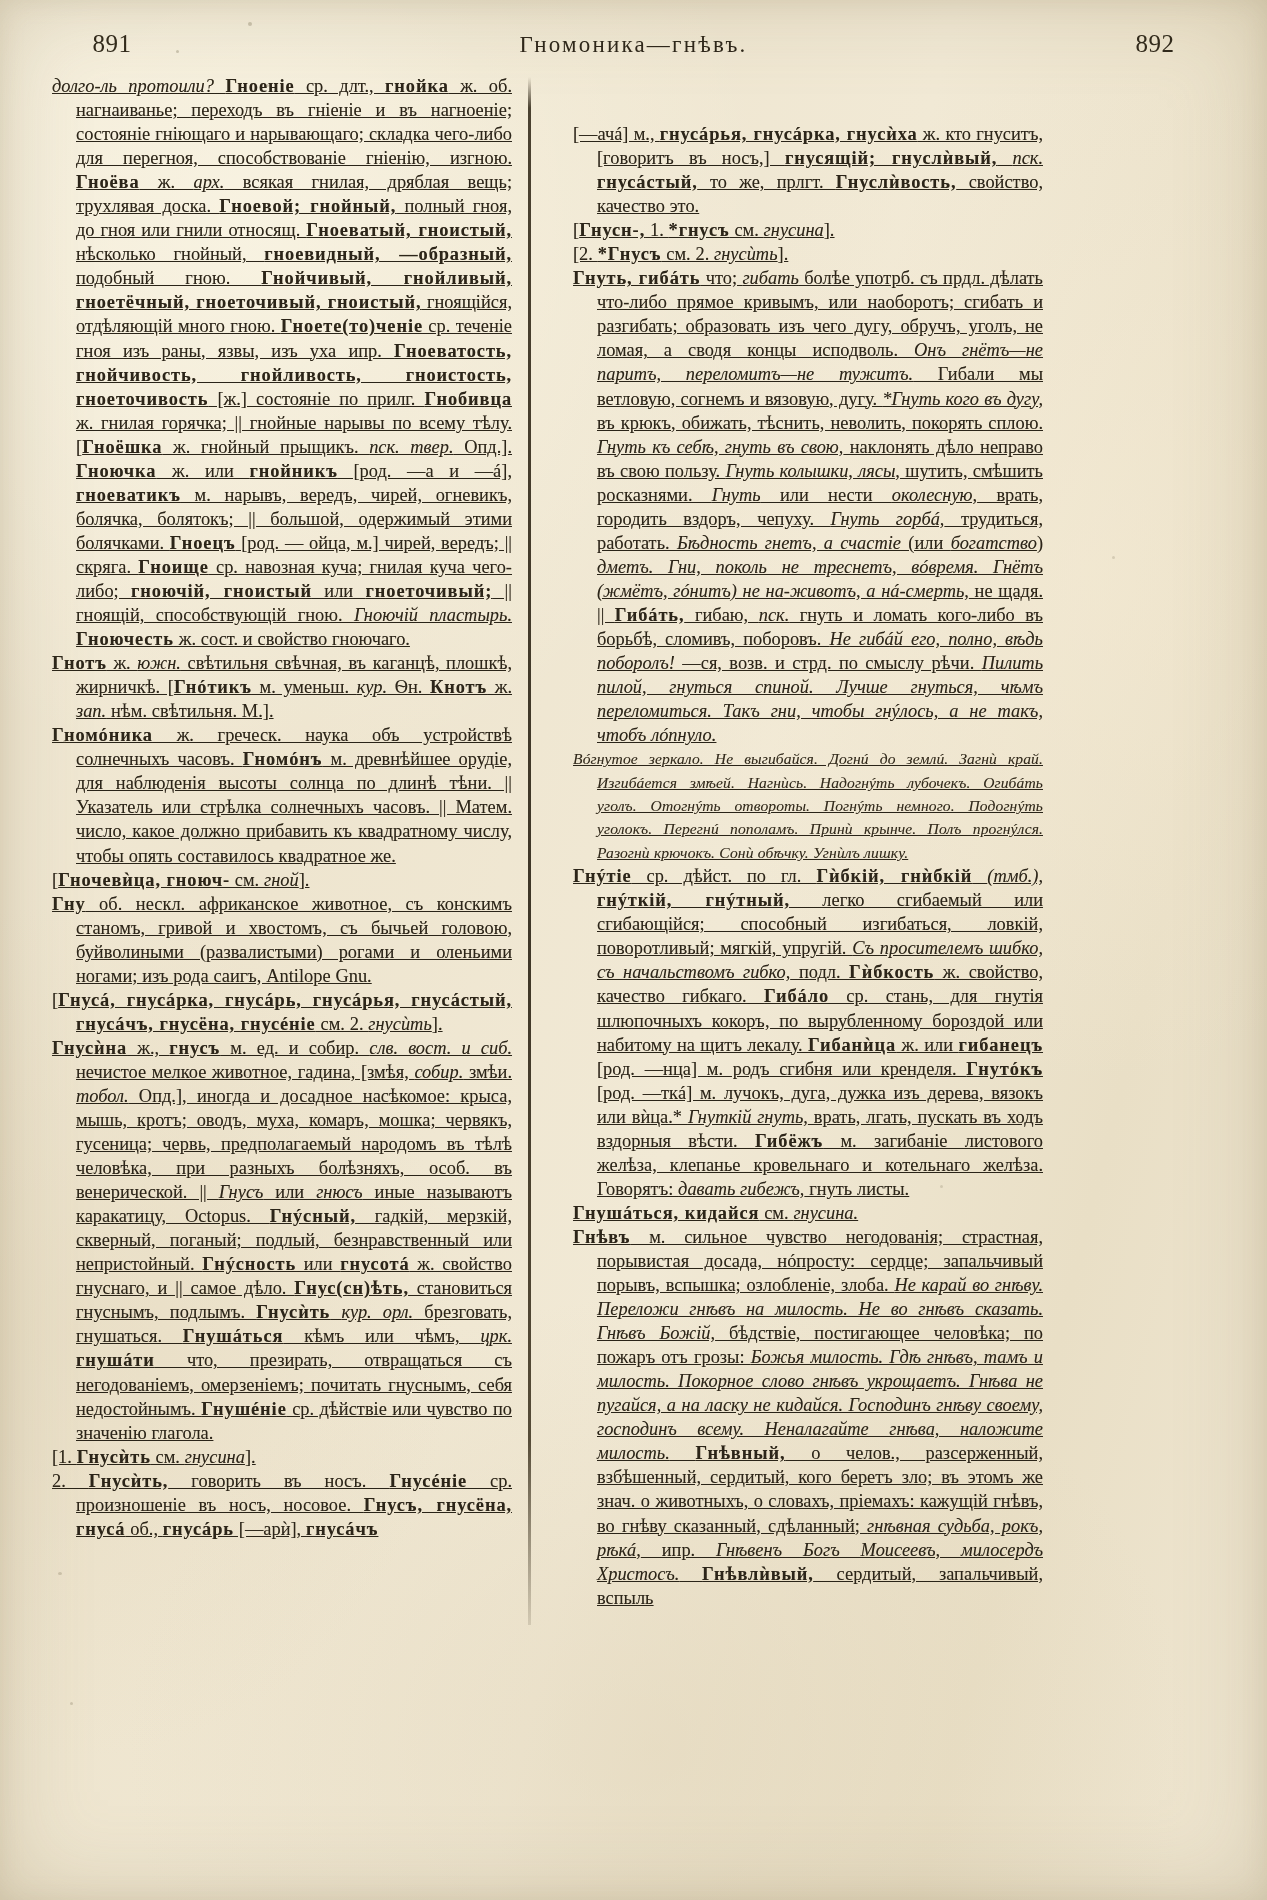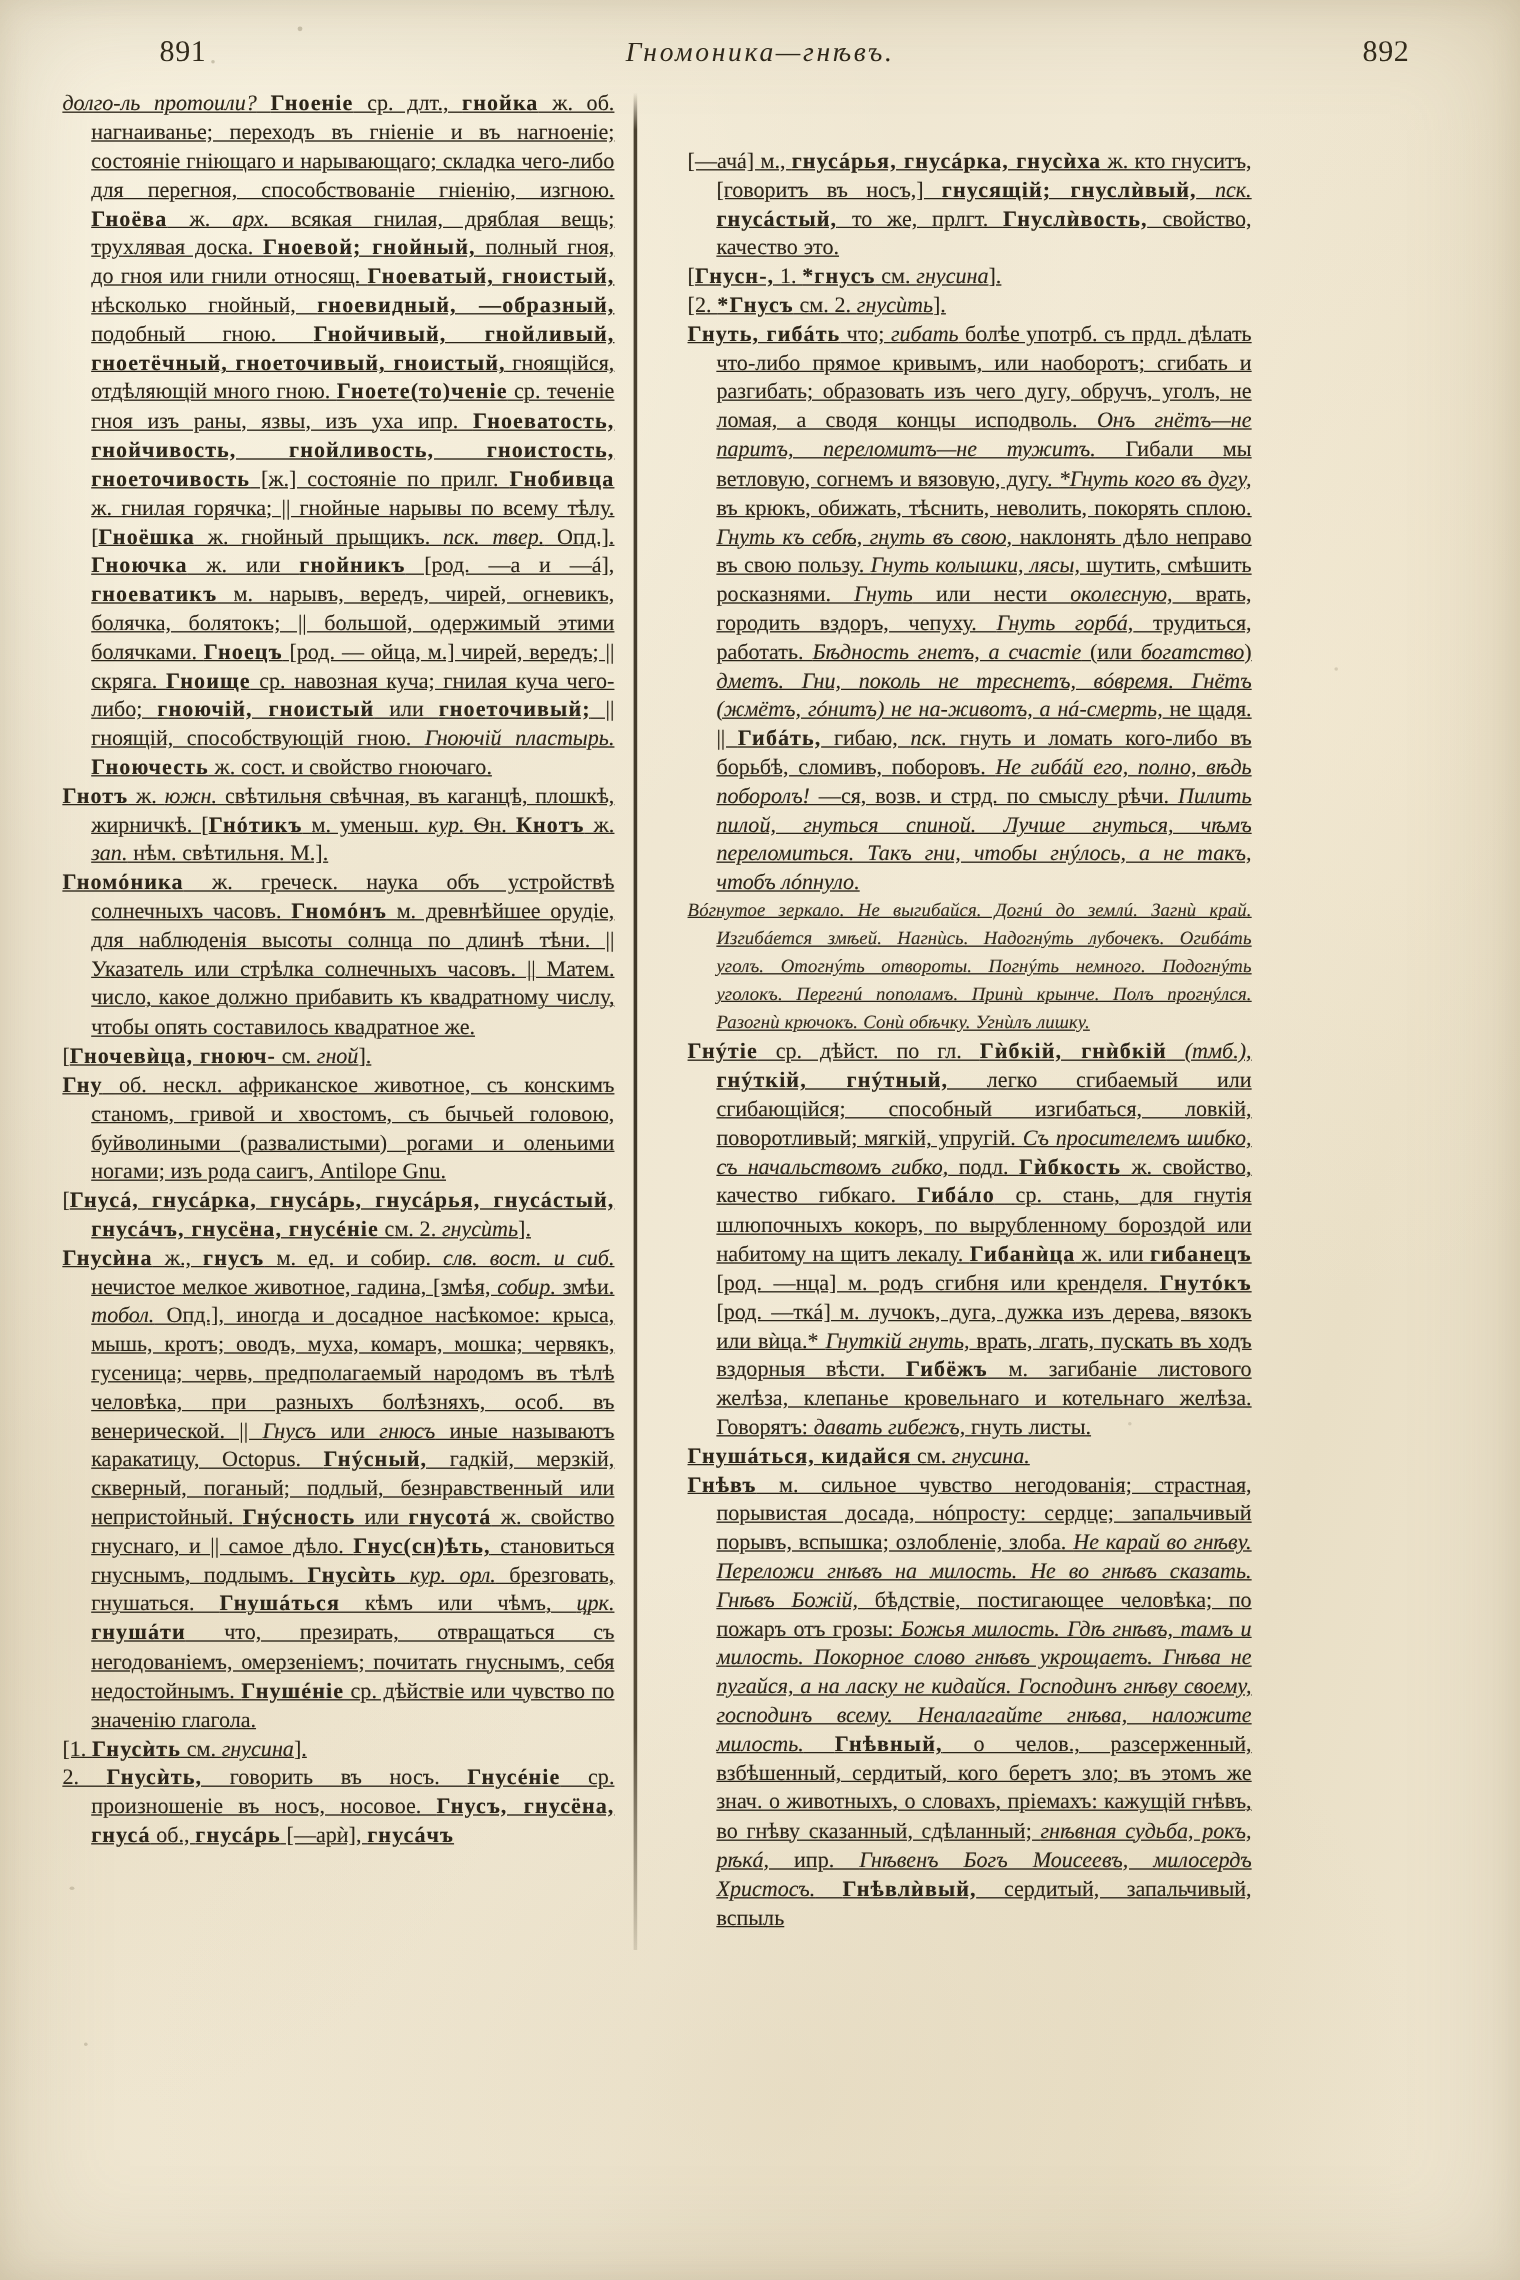--- a/index.html
+++ b/index.html
@@ -33,26 +33,25 @@
 
   
   .runhead{
     position:absolute;left:52px;right:52px;top:30px;height:34px;
     display:flex;align-items:baseline;
   }
   .folio{
     font-size:25px;letter-spacing:.5px;color:#2e2719;
     font-family:"Liberation Serif","DejaVu Serif",serif;
   }
-  .folio.left{width:120px;text-align:right;}
+  .folio.left{width:120px;text-align:center;}
   .folio.right{width:120px;text-align:center;}
   .runtitle{
     flex:1;text-align:center;font-size:23px;letter-spacing:2.2px;
     color:#2b2418;
-    font-style:italic;
   }
 
   
   .cols{
     position:absolute;top:74px;left:52px;right:46px;bottom:26px;
     display:flex;
   }
   .col{width:460px;position:relative;text-decoration:underline;}
   .col.left{padding-right:16px;}
   .col.right{padding-left:42px;width:470px;margin-top:48px;}

